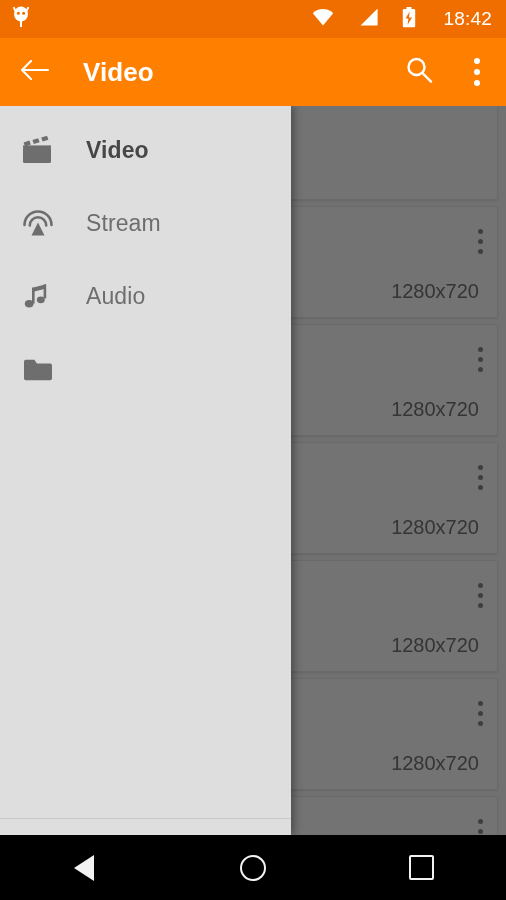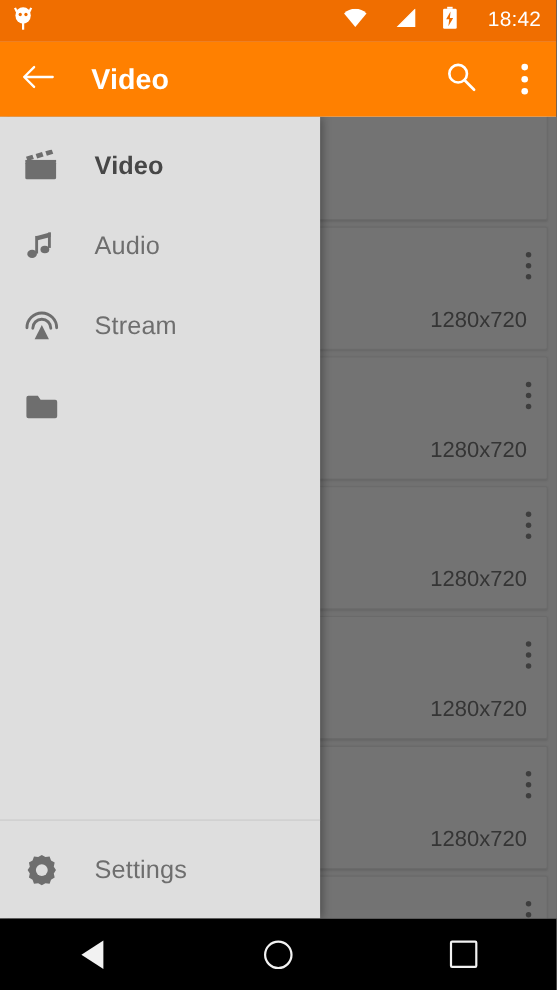--- a/index.html
+++ b/index.html
@@ -403,67 +403,58 @@
               <path d="M20.2 1.6 L26 -0.2 L27.4 3.8 L21.6 5.6 Z"></path>
             </g>
             <rect x="2" y="9.4" width="28" height="2.4" fill="#6e6e6e"></rect>
           </svg>
         </span>
         <span class="d-label">Video</span>
       </div>
 
       <div class="d-item">
         <span class="d-icon">
+          <svg width="32" height="30" viewBox="0 0 32 30">
+            <path d="M2.5 16 A13.5 13.5 0 0 1 29.5 16" fill="none" stroke="#6e6e6e" stroke-width="2.6" stroke-linecap="round"></path>
+            <path d="M7.8 16.4 A8.2 8.2 0 0 1 24.2 16.4" fill="none" stroke="#6e6e6e" stroke-width="2.6" stroke-linecap="round"></path>
+            <path d="M16 13.5 L22.5 26.5 L9.5 26.5 Z" fill="#6e6e6e"></path>
+          </svg>
+        </span>
+        <span class="d-label">Stream</span>
+      </div>
+
+      <div class="d-item">
+        <span class="d-icon">
           <svg width="30" height="30" viewBox="0 0 30 30">
             <path d="M10.5 5.5 L23 2.2 L23 6.4 L10.5 9.7 Z" fill="#6e6e6e"></path>
             <rect x="9" y="5.5" width="2.6" height="16" fill="#6e6e6e"></rect>
             <rect x="20.6" y="2.4" width="2.6" height="14" fill="#6e6e6e"></rect>
             <ellipse cx="6.2" cy="21.8" rx="4.4" ry="3.7" fill="#6e6e6e"></ellipse>
             <ellipse cx="17.8" cy="17.8" rx="4" ry="3.4" fill="#6e6e6e"></ellipse>
           </svg>
         </span>
         <span class="d-label">Audio</span>
       </div>
 
       <div class="d-item">
         <span class="d-icon">
-          <svg width="32" height="30" viewBox="0 0 32 30">
-            <path d="M2.5 16 A13.5 13.5 0 0 1 29.5 16" fill="none" stroke="#6e6e6e" stroke-width="2.6" stroke-linecap="round"></path>
-            <path d="M7.8 16.4 A8.2 8.2 0 0 1 24.2 16.4" fill="none" stroke="#6e6e6e" stroke-width="2.6" stroke-linecap="round"></path>
-            <path d="M16 13.5 L22.5 26.5 L9.5 26.5 Z" fill="#6e6e6e"></path>
-          </svg>
-        </span>
-        <span class="d-label">Stream</span>
-      </div>
-
-      <div class="d-item">
-        <span class="d-icon">
           <svg width="32" height="28" viewBox="0 0 32 28">
             <path d="M2 5.5 A1.8 1.8 0 0 1 3.8 3.7 H12.4 L14.9 7.4 H28.2 A1.8 1.8 0 0 1 30 9.2 V22.4 A1.8 1.8 0 0 1 28.2 24.2 H3.8 A1.8 1.8 0 0 1 2 22.4 Z" fill="#6e6e6e"></path>
           </svg>
         </span>
       </div>
 
     </div>
 
     <div class="drawer-spacer"></div>
 
     <div class="drawer-divider"></div>
 
     <div class="drawer-bottom">
 
-      <div class="d-item">
-        <span class="d-icon">
-          <svg width="32" height="32" viewBox="0 0 32 32">
-            <path d="M16 2.2 L19.3 4.1 L23.1 3.6 L24.4 7.2 L27.7 9.2 L26.9 12.9 L28.9 16 L26.9 19.1 L27.7 22.8 L24.4 24.8 L23.1 28.4 L19.3 27.9 L16 29.8 L12.7 27.9 L8.9 28.4 L7.6 24.8 L4.3 22.8 L5.1 19.1 L3.1 16 L5.1 12.9 L4.3 9.2 L7.6 7.2 L8.9 3.6 L12.7 4.1 Z" fill="#6e6e6e"></path>
-            <circle cx="16" cy="16" r="5.4" fill="#dedede"></circle>
-          </svg>
-        </span>
-        <span class="d-label">Settings</span>
-      </div>
 
 
     </div>
   </div>
 
   <div class="navbar">
     <div class="nav-btn">
       <span class="nav-back"></span>
     </div>
     <div class="nav-btn">

